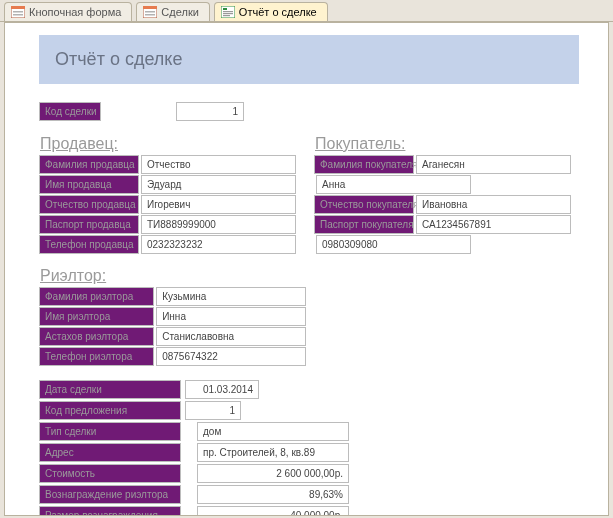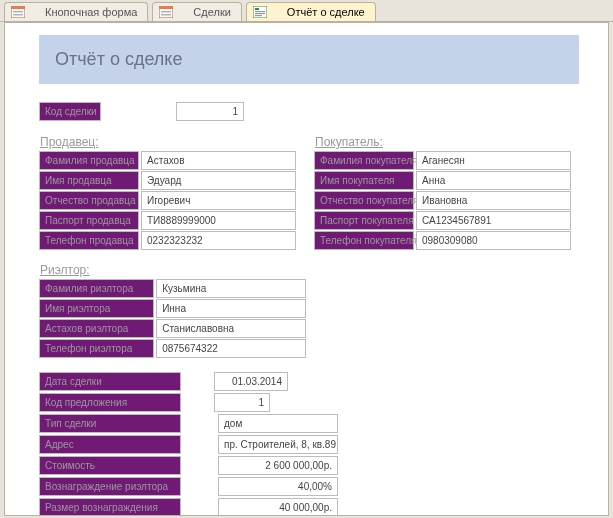--- a/index.html
+++ b/index.html
@@ -14,21 +14,21 @@
   .tabstrip {
     display: flex;
     align-items: end;
     padding: 2px 4px 0 4px;
     background: #e9e4db;
     border-bottom: 1px solid #b9b29f;
   }
   .tab {
     display: flex;
     align-items: center;
-    gap: 20px;
+    gap: 4px;
     padding: 3px 10px 3px 6px;
     margin-right: 4px;
     border: 1px solid #b9b29f;
     border-bottom: none;
     border-top-left-radius: 4px;
     border-top-right-radius: 4px;
     background: #f1ede4;
     color: #555;
     cursor: pointer;
   }
@@ -72,43 +72,43 @@
   .cell-value {
     border: 1px solid #bcbcbc;
     padding: 3px 5px;
     background: #fff;
     color: #444;
     font-size: 10px;
     white-space: nowrap;
   }
   .section-head {
     color: #9a9a9a;
-    font-size: 12px;
+    font-size: 16px;
     text-decoration: underline;
     margin-bottom: 2px;
     padding-left: 1px;
   }
   .deal-id { display:flex; margin-bottom:14px; }
   .deal-id .cell-label { width: 62px; }
   .deal-id .cell-value { width: 68px; margin-left: 75px; text-align: right; }
   .cols2 { display:flex; gap: 8px; margin-bottom: 12px; }
   .col { width: 267px; }
   .col .cell-label { width: 100px; }
   .col .cell-value { width: 155px; margin-left: 2px; }
   .realtor { width: 267px; margin-bottom: 14px; }
   .realtor .cell-label { width: 128px; }
   .realtor .cell-value { width: 167px; margin-left: 2px; }
   .details { width: 372px; }
   .details .cell-label { width: 142px; }
-  .details .cell-value { width: 120px; margin-left: 8px; }
+  .details .cell-value { width: 152px; margin-left: 16px; }
   .details .date .cell-value { width: 74px; margin-left: 4px; text-align: right; }
   .details .offer .cell-value { width: 56px; margin-left: 4px; text-align: right; }
   .details .money .cell-value { text-align: right; }
   .details .pct .cell-value { text-align: right; }
-  .details .row { margin-bottom: 2px; gap: 29px; }
+  .details .row { margin-bottom: 2px; }
 </style>
 </head>
 <body>
 
 <div class="tabstrip">
   <div class="tab">
     <span class="tab-icon">
       <svg width="14" height="12">
           <rect x="0" y="0" width="14" height="12" fill="#fff" stroke="#b05a3c"></rect>
           <rect x="0" y="0" width="14" height="3" fill="#e67b4f"></rect>
@@ -152,21 +152,21 @@
   <div class="deal-id">
     <div class="cell-label">Код сделки</div>
     <div class="cell-value">1</div>
   </div>
 
   <div class="cols2">
     <div class="col">
       <div class="section-head">Продавец:</div>
       <div class="row">
           <div class="cell-label">Фамилия продавца</div>
-          <div class="cell-value">Астахов</div>
+          <div class="cell-value">Отчество</div>
         </div>
       <div class="row">
           <div class="cell-label">Имя продавца</div>
           <div class="cell-value">Эдуард</div>
         </div>
       <div class="row">
           <div class="cell-label">Отчество продавца</div>
           <div class="cell-value">Игоревич</div>
         </div>
       <div class="row">
@@ -178,33 +178,31 @@
           <div class="cell-value">0232323232</div>
         </div>
     </div>
     <div class="col">
       <div class="section-head">Покупатель:</div>
       <div class="row">
           <div class="cell-label">Фамилия покупателя</div>
           <div class="cell-value">Аганесян</div>
         </div>
       <div class="row">
-          <div class="cell-label">Имя покупателя</div>
           <div class="cell-value">Анна</div>
         </div>
       <div class="row">
           <div class="cell-label">Отчество покупателя</div>
           <div class="cell-value">Ивановна</div>
         </div>
       <div class="row">
           <div class="cell-label">Паспорт покупателя</div>
           <div class="cell-value">СА1234567891</div>
         </div>
       <div class="row">
-          <div class="cell-label">Телефон покупателя</div>
           <div class="cell-value">0980309080</div>
         </div>
     </div>
   </div>
 
   <div class="realtor">
     <div class="section-head">Риэлтор:</div>
     <div class="row">
         <div class="cell-label">Фамилия риэлтора</div>
         <div class="cell-value">Кузьмина</div>
@@ -239,21 +237,21 @@
     <div class="row">
         <div class="cell-label">Адрес</div>
         <div class="cell-value">пр. Строителей, 8, кв.89</div>
       </div>
     <div class="row money">
         <div class="cell-label">Стоимость</div>
         <div class="cell-value">2 600 000,00р.</div>
       </div>
     <div class="row pct">
         <div class="cell-label">Вознаграждение риэлтора</div>
-        <div class="cell-value">40,00%</div>
+        <div class="cell-value">89,63%</div>
       </div>
     <div class="row money">
         <div class="cell-label">Размер вознаграждения</div>
         <div class="cell-value">40 000,00р.</div>
       </div>
   </div>
 
 </div>
 
 </body></html>

